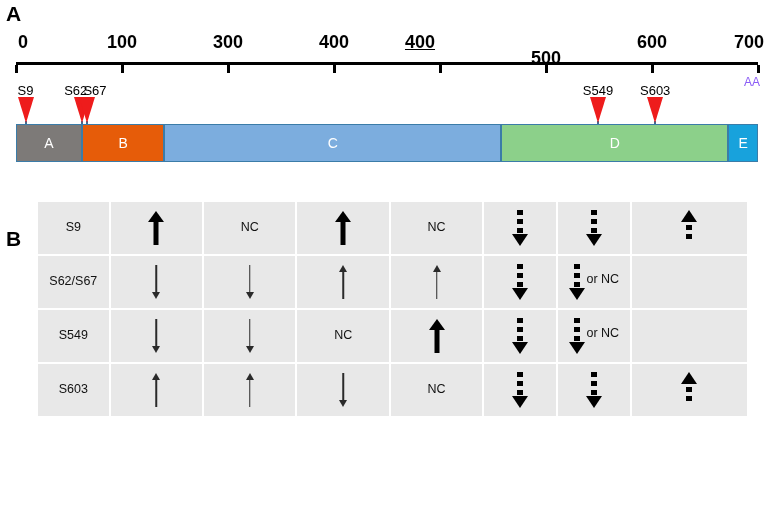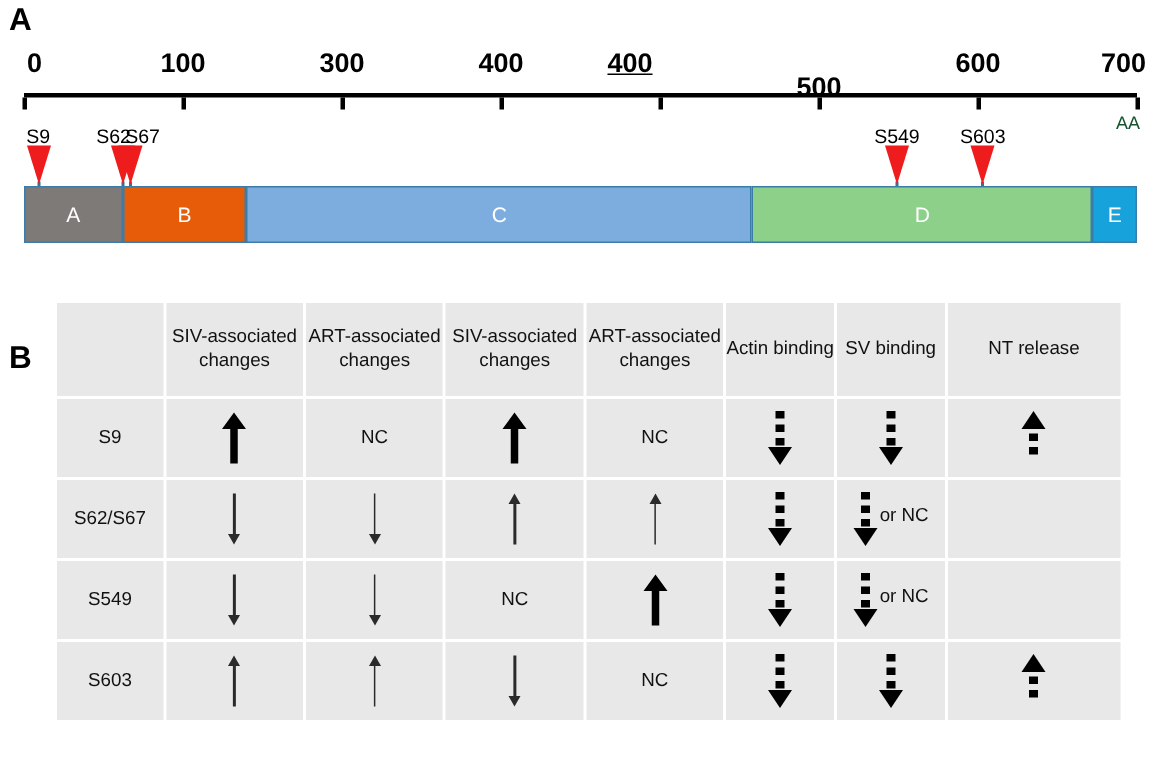--- a/index.html
+++ b/index.html
@@ -53,21 +53,21 @@
     font-weight: bold;
     color: #000;
     transform: translateX(-50%);
     white-space: nowrap;
     line-height: 1;
   }
   .aa-label {
     position: absolute;
     top: 76px;
     font-size: 12px;
-    color: #14532d;
+    color: #8b5cf6;
     transform: translateX(-50%);
     line-height: 1;
   }
 
   
   .site-label {
     position: absolute;
     font-size: 13px;
     color: #000;
     transform: translateX(-50%);
@@ -275,30 +275,20 @@
     <col style="width:68px">
     <col style="width:88px">
       <col style="width:88px">
     <col style="width:88px">
       <col style="width:88px">
     <col style="width:69px">
       <col style="width:69px">
       <col style="width:111px">
   </colgroup>
   <thead>
-    <tr id="sub-header-row">
-        <td class="corner-blank"></td>
-        <td class="sub-head">SIV-associated changes</td>
-        <td class="sub-head">ART-associated changes</td>
-        <td class="sub-head">SIV-associated changes</td>
-        <td class="sub-head">ART-associated changes</td>
-        <td class="sub-head">Actin binding</td>
-        <td class="sub-head">SV binding</td>
-        <td class="sub-head">NT release</td>
-      </tr>
   </thead>
   <tbody id="table-body">
       <tr>
         <td class="row-head">S9</td>
         <td class="data-cell">
           <span class="cell-inline">
             <span class="arrow arrow-thick up">
               <span class="shaft"></span>
               <span class="head"></span>
             </span>

